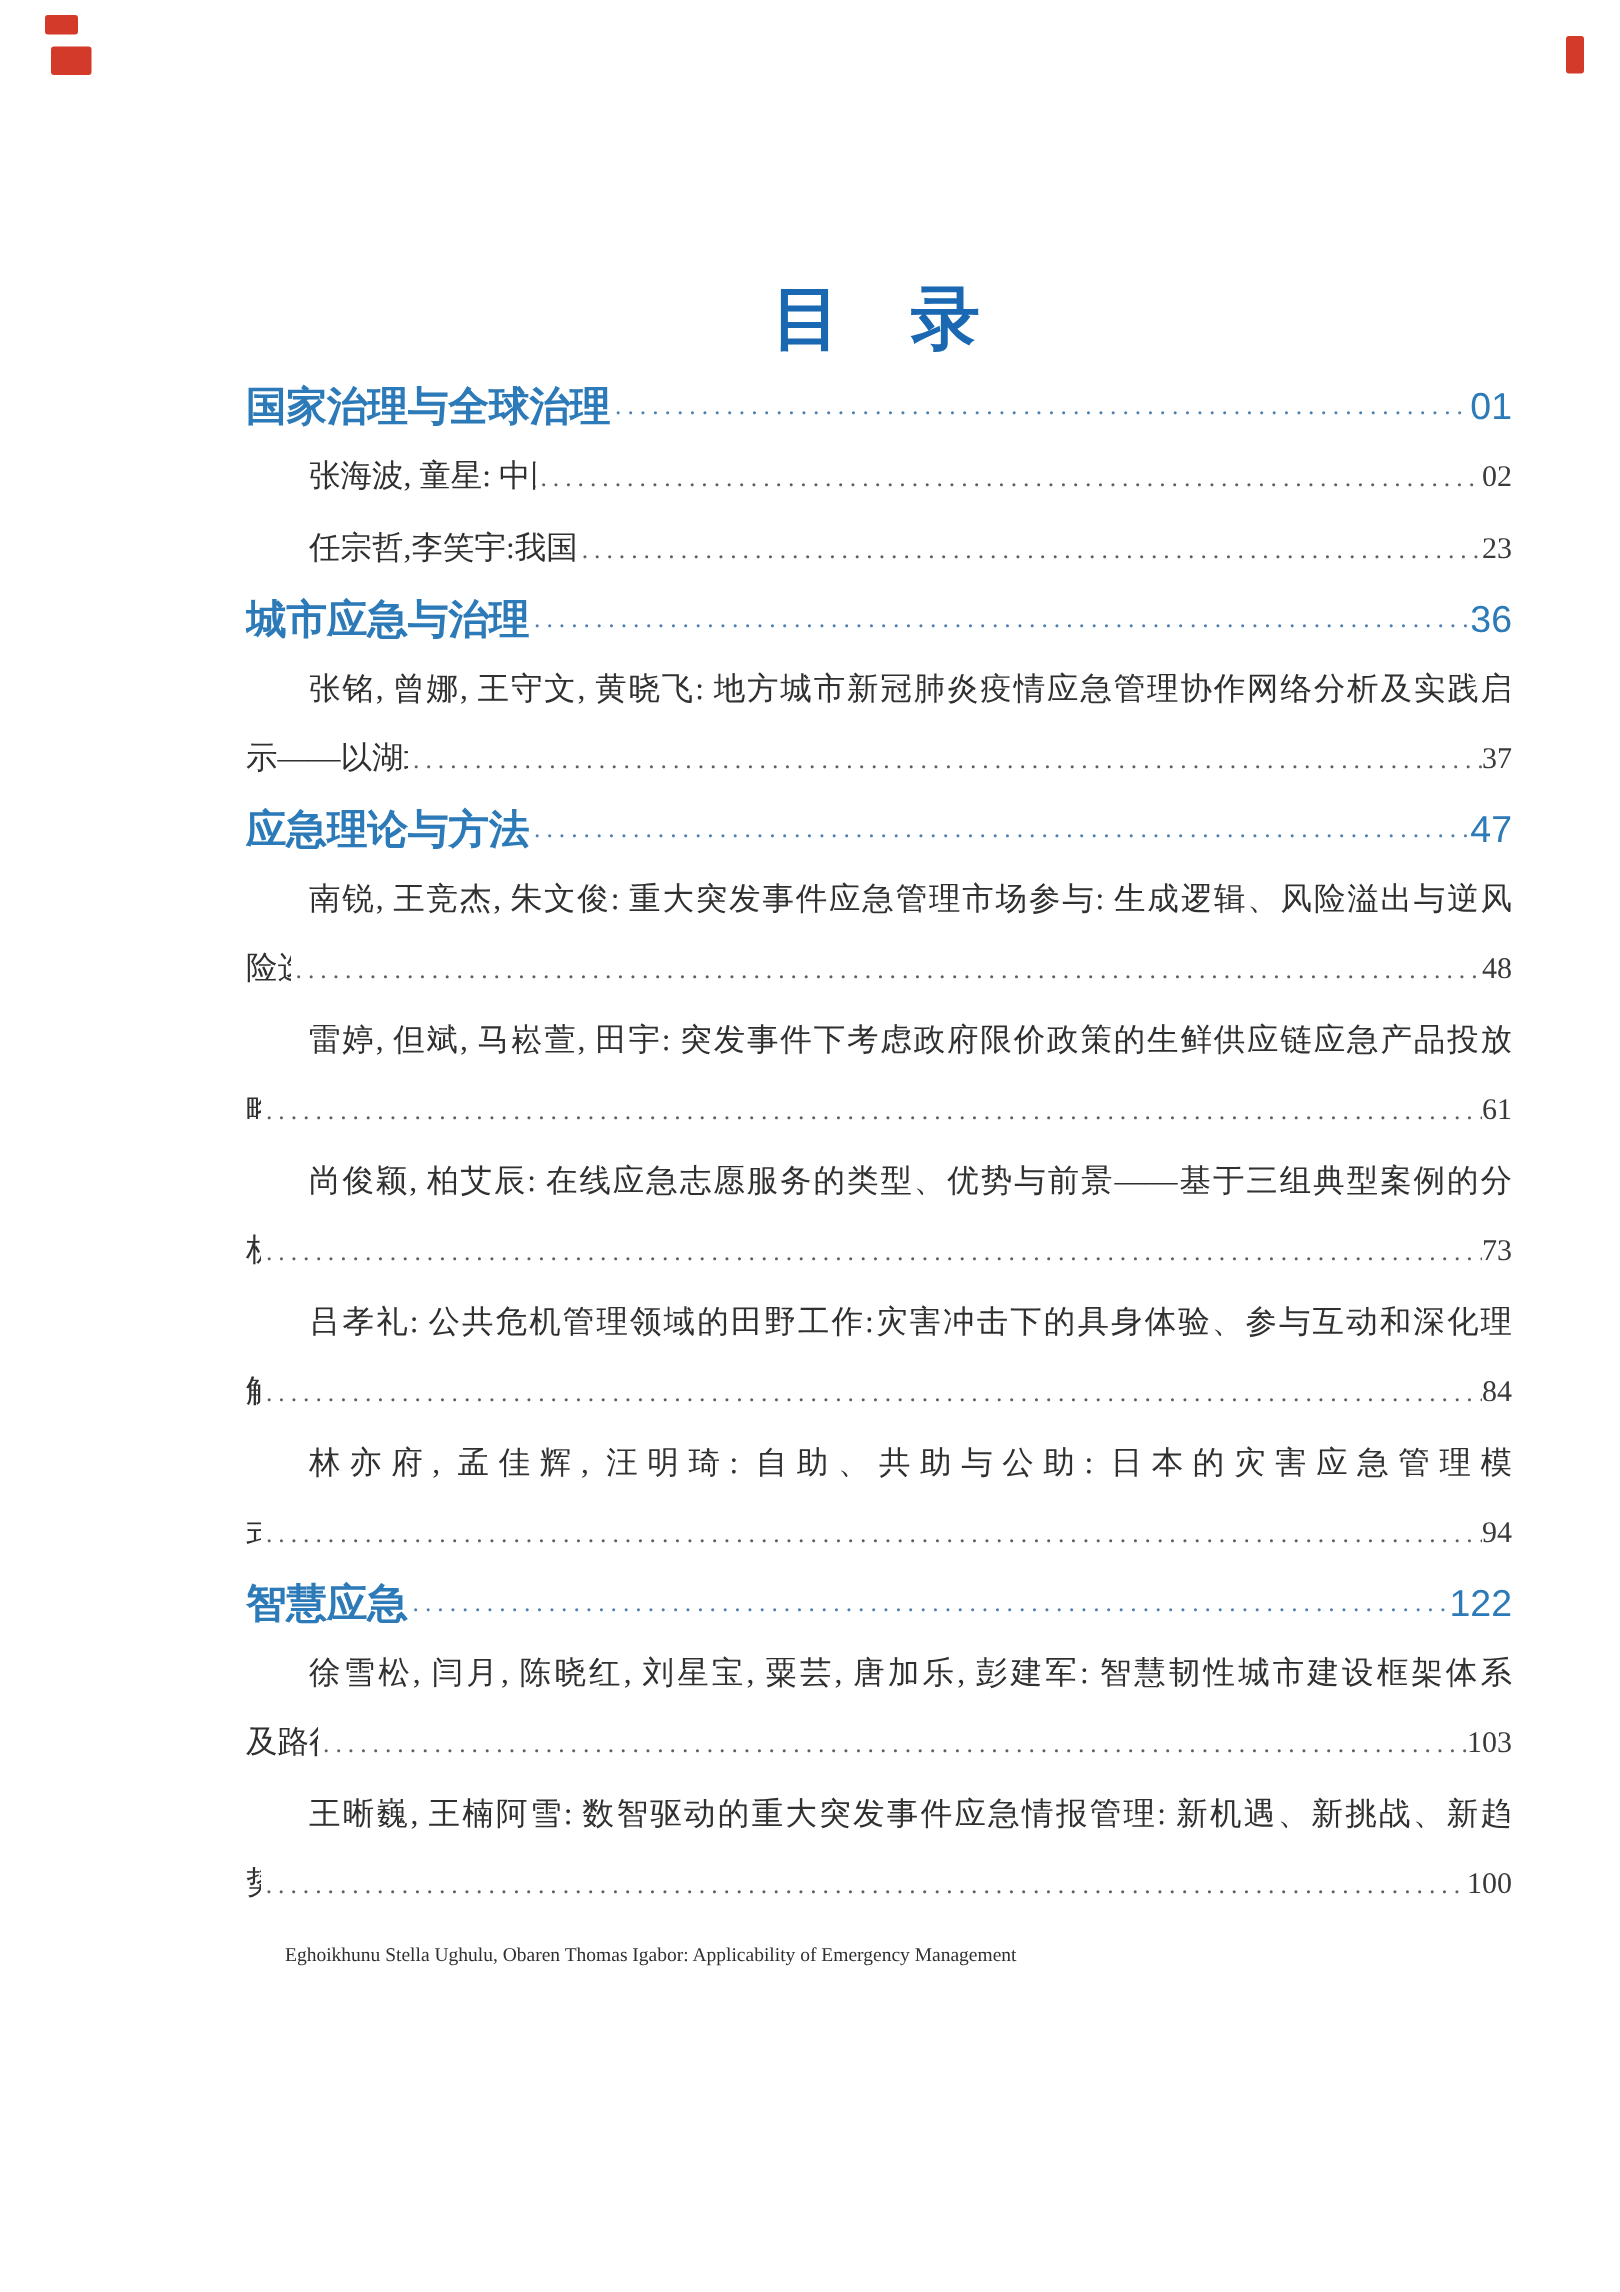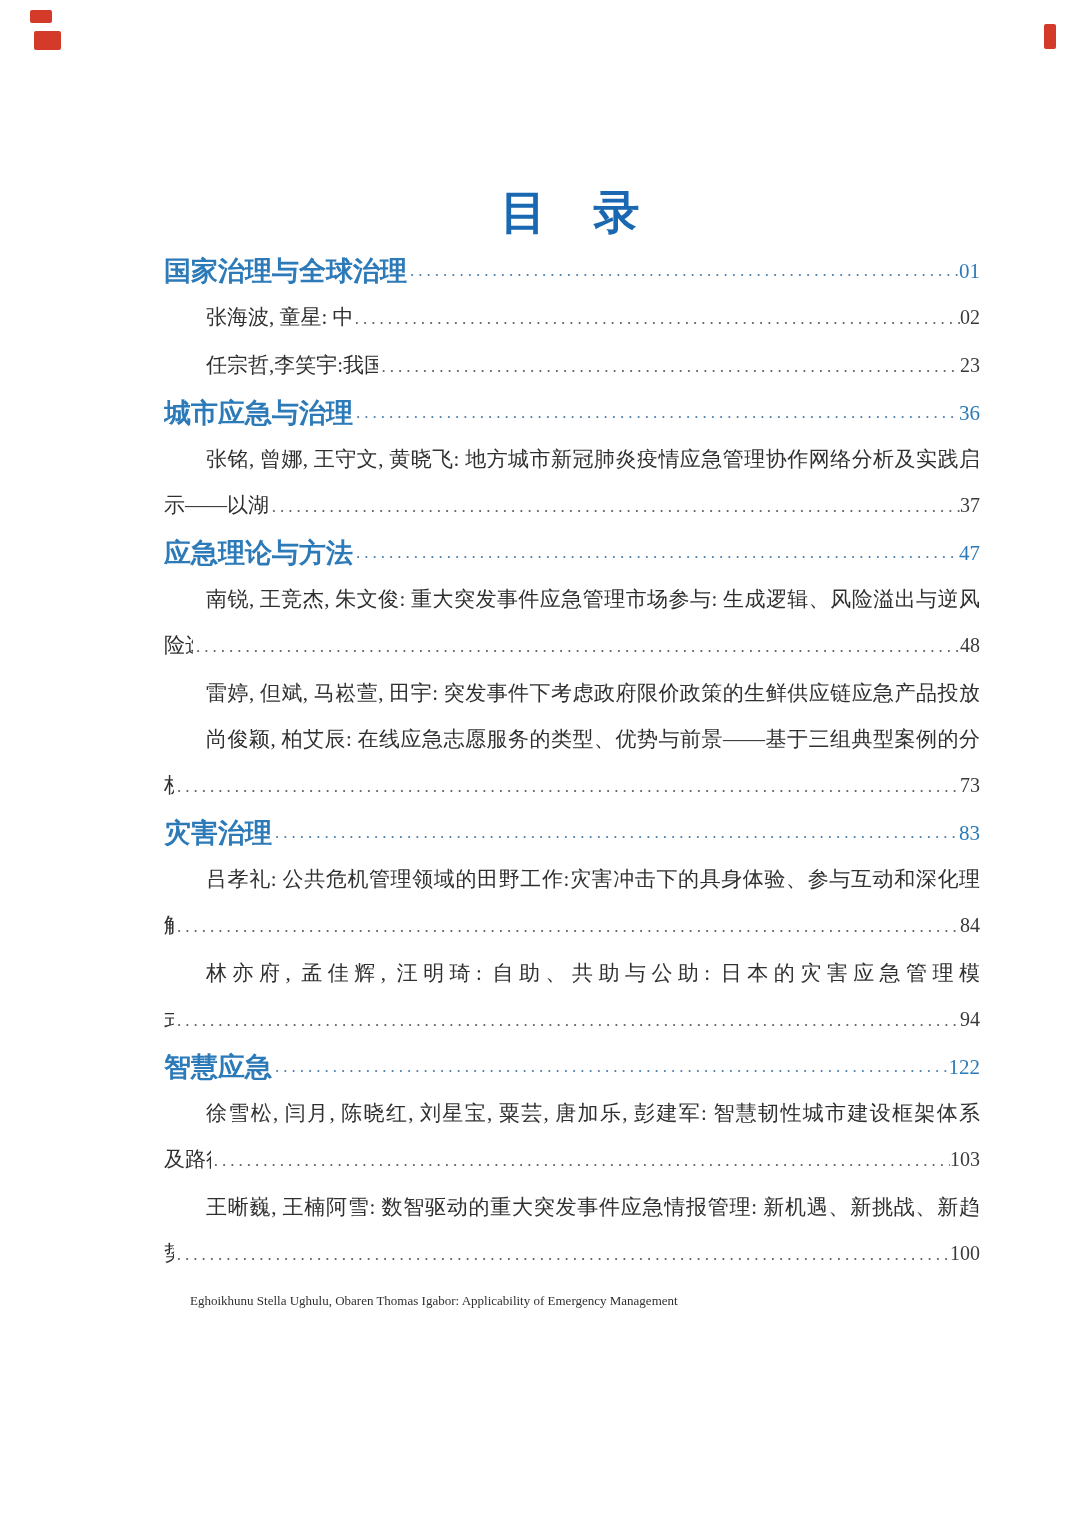--- a/index.html
+++ b/index.html
@@ -3,21 +3,21 @@
 <meta charset="utf-8">
 <style>
   html,body { margin:0; padding:0; background:#ffffff; }
   body {
     width:1080px; height:1528px; overflow:hidden;
     font-family:"Liberation Serif", serif;
   }
   .page {
     position:relative; box-sizing:border-box;
     width:1080px; height:1528px;
-    padding:186px 100px 0 164px;
+    padding:186px 72px 0 164px;
     background:#ffffff;
   }
   
   .red-mark { position:absolute; background:var(--red-mark,#d43a2a); border-radius:2px; }
   .red-mark.m1 { left:30px;  top:10px; width:22px; height:13px; }
   .red-mark.m2 { left:34px;  top:31px; width:27px; height:19px; }
   .red-mark.m3 { left:1044px; top:24px; width:12px; height:25px; }
 
   .title {
     margin:0 0 10px 0; line-height:52px;
@@ -31,22 +31,22 @@
   .heading-row {
     display:flex; align-items:flex-end; line-height:46px; overflow:hidden;
   }
   .heading-text {
     font-family:"Liberation Sans", sans-serif;
     font-weight:bold; font-size:27px;
     color:var(--heading,#2d7ab8);
     white-space:nowrap;
   }
   .heading-page {
-    font-size:21px; color:var(--heading,#2d7ab8);
-    font-family:Liberation Serif, serif; white-space:nowrap;
+    font-size:25px; color:var(--heading,#2d7ab8);
+    font-family:Liberation Sans, sans-serif; white-space:nowrap;
   }
 
   .entry { color:var(--entry-text,#303030); font-size:21px; }
   .entry-line { line-height:46px; }
   .entry-first {
     text-align:justify; text-align-last:justify; text-justify:inter-ideograph;
     text-indent:2em; white-space:nowrap; overflow:hidden;
   }
   .entry-last { display:flex; align-items:baseline; overflow:hidden; }
   .entry-last .rest { flex:0 1 auto; white-space:nowrap; overflow:hidden; }
@@ -116,33 +116,33 @@
       <div class="entry">
         <div class="entry-line entry-first">南锐, 王竞杰, 朱文俊: 重大突发事件应急管理市场参与: 生成逻辑、风险溢出与逆风</div>
         <div class="entry-line entry-last">
           <span class="rest">险选择</span>
           <span class="dots dots-dark"></span>
           <span class="entry-page">48</span>
         </div>
       </div>
       <div class="entry">
         <div class="entry-line entry-first">雷婷, 但斌, 马崧萱, 田宇: 突发事件下考虑政府限价政策的生鲜供应链应急产品投放</div>
+        <div class="entry-line entry-last">
+          <span class="rest">略</span>
+          <span class="dots dots-dark"></span>
+          <span class="entry-page">61</span>
+        </div>
       </div>
       <div class="entry">
         <div class="entry-line entry-first">尚俊颖, 柏艾辰: 在线应急志愿服务的类型、优势与前景——基于三组典型案例的分</div>
         <div class="entry-line entry-last">
           <span class="rest">析</span>
           <span class="dots dots-dark"></span>
           <span class="entry-page">73</span>
         </div>
-      </div>
-      <div class="heading-row">
-        <span class="heading-text">灾害治理</span>
-        <span class="dots dots-blue"></span>
-        <span class="heading-page">83</span>
       </div>
       <div class="entry">
         <div class="entry-line entry-first">吕孝礼: 公共危机管理领域的田野工作:灾害冲击下的具身体验、参与互动和深化理</div>
         <div class="entry-line entry-last">
           <span class="rest">解</span>
           <span class="dots dots-dark"></span>
           <span class="entry-page">84</span>
         </div>
       </div>
       <div class="entry">

